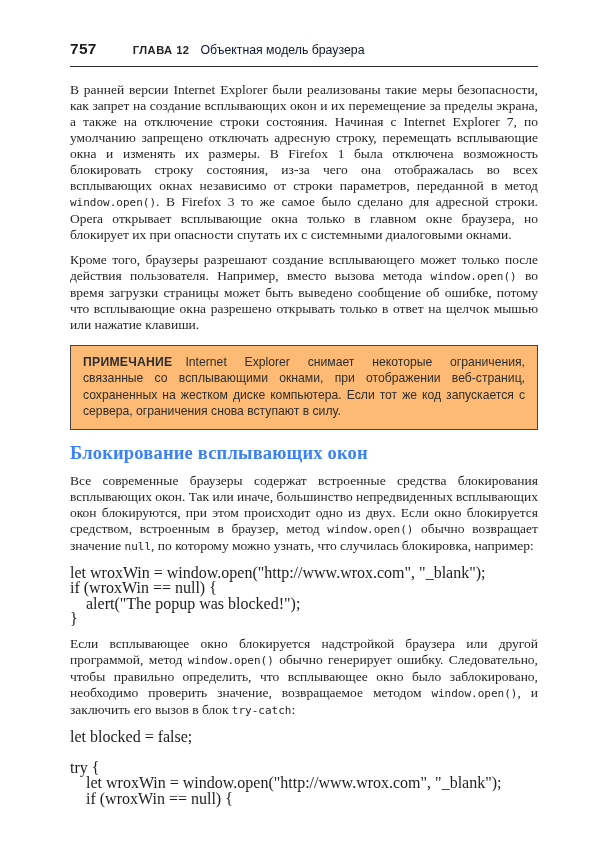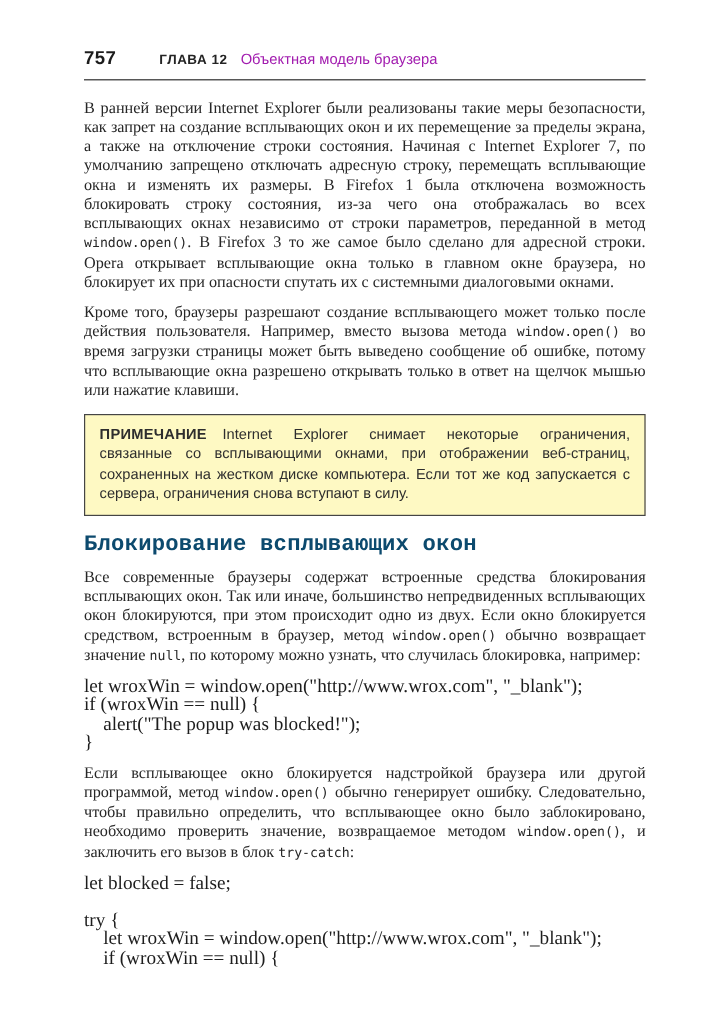--- a/index.html
+++ b/index.html
@@ -37,58 +37,58 @@
   }
   .chapter-label {
     font-weight: bold;
     font-size: 11.2px;
     color: #242424;
     margin-left: 36px;
     letter-spacing: 0.04em;
   }
   .chapter-title {
     font-size: 12.3px;
-    color: #a21caf;
+    color: #0f172a;
     margin-left: 11px;
   }
   .content { padding-top: 6px; }
 
   p.para {
     margin: 9px 0 0 0;
     font-size: 13.5px;
     line-height: 16px;
     text-align: justify;
     hyphens: auto;
     -webkit-hyphens: auto;
   }
   .icode {
     font-family: "DejaVu Sans Mono", monospace;
     font-size: 11px;
   }
   .note {
     margin: 12px 0 0 0;
     border: 1.3px solid #454545;
-    background: #fef9c3;
+    background: #fdba74;
     padding: 8px 12px 9px 12px;
     font-family: "Liberation Sans", sans-serif;
     font-size: 12.2px;
     line-height: 16.4px;
     color: #2e2e2e;
     text-align: justify;
   }
   .note .note-label {
     font-weight: bold;
     letter-spacing: 0.02em;
     margin-right: 13px;
   }
   h2.secthead {
-    font-family: Liberation Mono, monospace;
+    font-family: Liberation Serif, serif;
     font-size: 18.5px;
     font-weight: bold;
-    color: #0c4a6e;
+    color: #3b82f6;
     margin: 13px 0 0 0;
     letter-spacing: 0.01em;
   }
   pre.code {
     margin: 10px 0 0 0;
     font-family: Liberation Serif, serif;
     font-size: 16px;
     line-height: 15.5px;
     color: #1d1d1d;
     white-space: pre;

